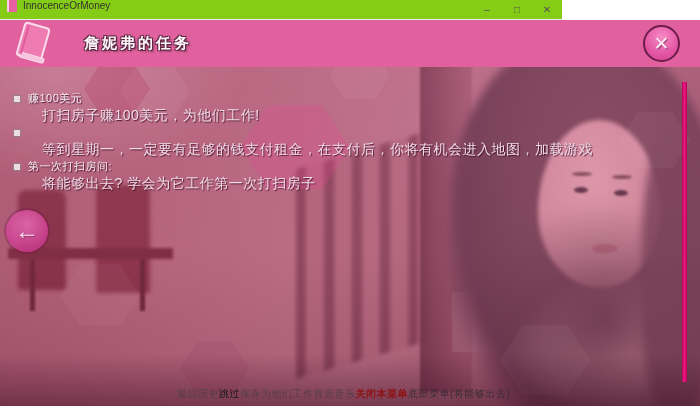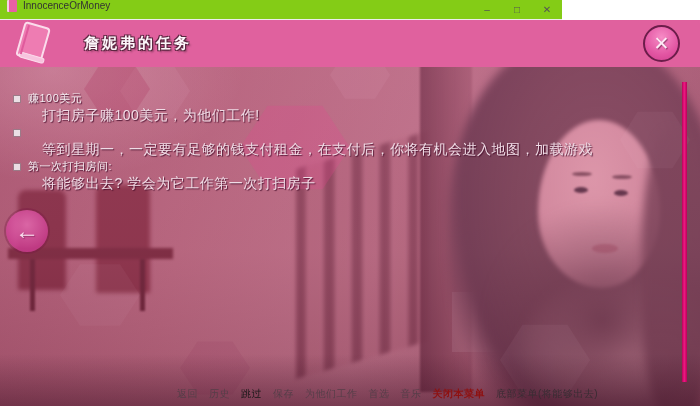--- a/index.html
+++ b/index.html
@@ -114,21 +114,21 @@
     box-shadow:0 0 0 2px rgba(120,20,70,.35); display:flex; align-items:center; justify-content:center; }
   .arrow-btn span { color:#fbe4f1; font-size:24px; font-weight:bold; line-height:1;
     text-shadow:1px 1px 1px rgba(90,20,60,.5); }
 
   
   .scrollbar { position:absolute; left:682px; top:62px; width:5px; height:300px; z-index:6;
     background:linear-gradient(90deg,#b8005a,#ef1a82 45%,#b8005a); cursor:pointer; }
 
   
   .quick-menu { position:absolute; left:177px; top:367px; z-index:5;
-    display:flex; gap:11px; font-size:10px; white-space:nowrap; }
+    display:flex; font-size:10px; white-space:nowrap; }
   .qm { cursor:pointer; letter-spacing:.5px; }
   .qm-normal { color:#553e48; }
   .qm-dark { color:#161616; font-weight:normal; }
   .qm-red { color:#8e1111; font-weight:bold; }
   .qm-muted { color:#392c33; }
 </style>
 </head>
 <body>
 
 <div class="titlebar">

